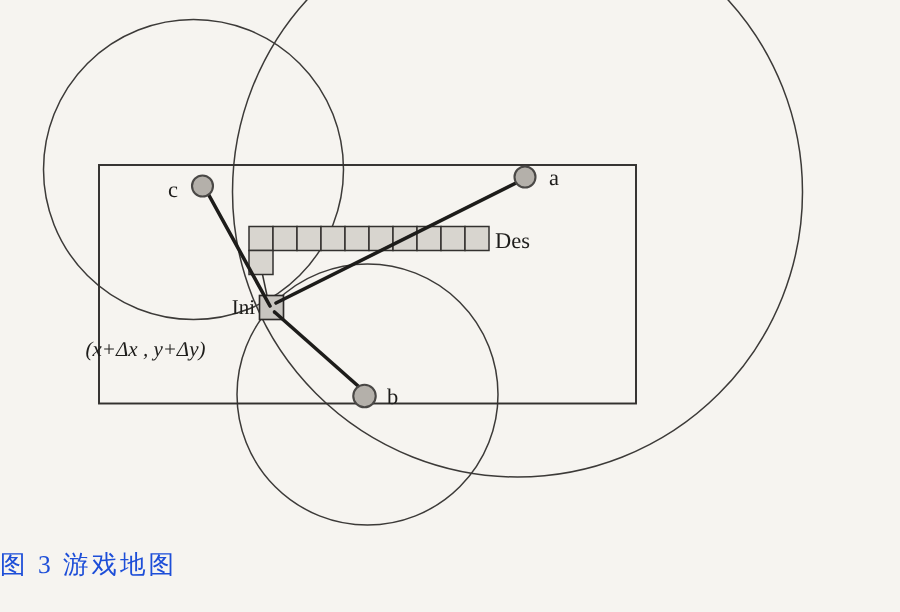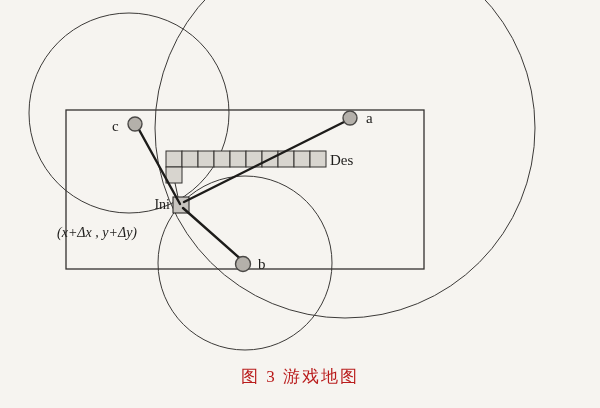--- a/index.html
+++ b/index.html
@@ -64,24 +64,24 @@
   }
   .lbl-math {
     font-style: italic;
     font-size: 14px;
   }
   .caption {
     position: absolute;
     left: 0;
     top: 365px;
     width: 100%;
-    text-align: center;
+    text-align: left;
     font-size: 17px;
     letter-spacing: 2px;
-    color: #b91c1c;
+    color: #1d4ed8;
     font-family: "Liberation Serif", "DejaVu Serif", serif;
   }
 </style>
 </head>
 <body>
 
 <div class="page">
 
   <svg width="600" height="408" viewBox="0 0 600 408">
 

